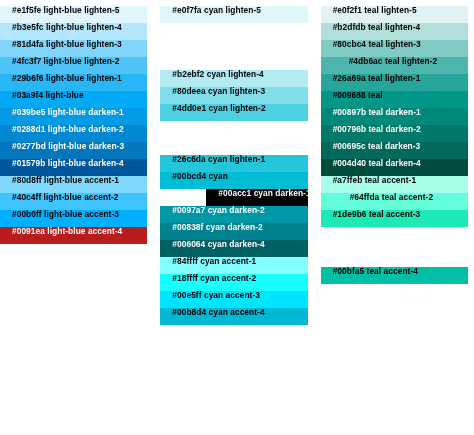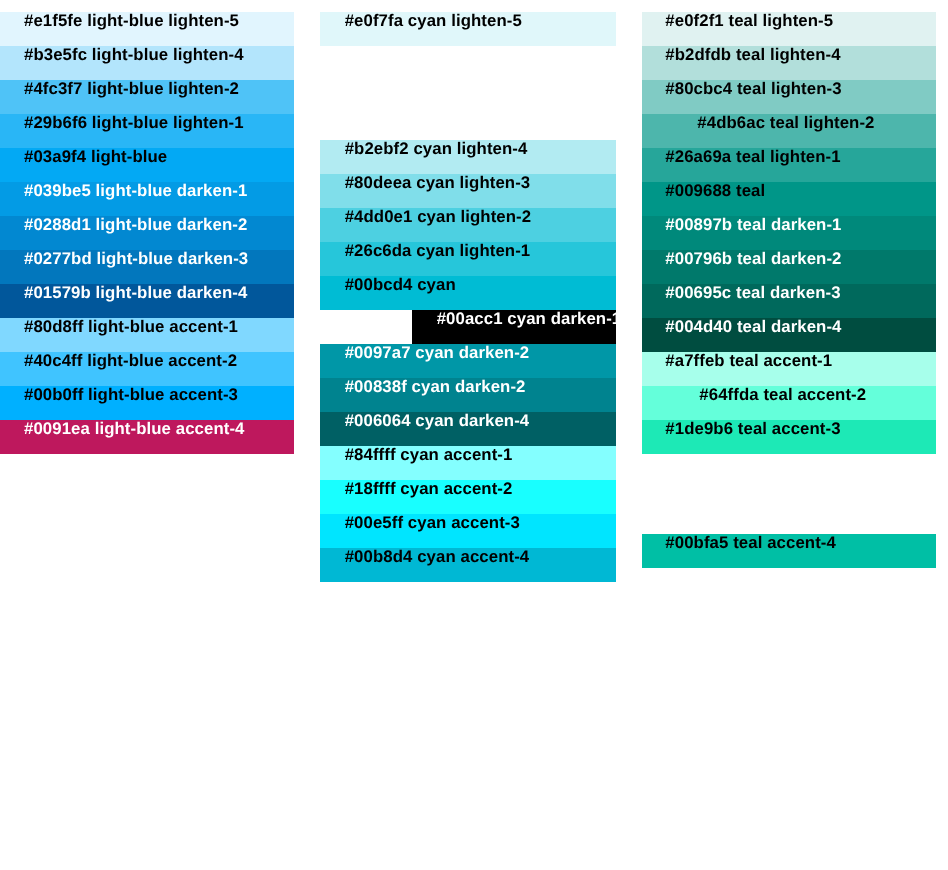--- a/index.html
+++ b/index.html
@@ -55,20 +55,23 @@
 <body>
 
 <div class="palette-board">
     <div class="palette-column">
       <div class="swatch on-light" style="background-color: rgb(225, 245, 254);">
         <span class="swatch-label">#e1f5fe light-blue lighten-5</span>
       </div>
       <div class="swatch on-light" style="background-color: rgb(179, 229, 252);">
         <span class="swatch-label">#b3e5fc light-blue lighten-4</span>
       </div>
+      <div class="swatch on-light" style="background-color: rgb(129, 212, 250);">
+        <span class="swatch-label">#81d4fa light-blue lighten-3</span>
+      </div>
       <div class="swatch on-light" style="background-color: rgb(79, 195, 247);">
         <span class="swatch-label">#4fc3f7 light-blue lighten-2</span>
       </div>
       <div class="swatch on-light" style="background-color: rgb(41, 182, 246);">
         <span class="swatch-label">#29b6f6 light-blue lighten-1</span>
       </div>
       <div class="swatch on-light" style="background-color: rgb(3, 169, 244);">
         <span class="swatch-label">#03a9f4 light-blue</span>
       </div>
       <div class="swatch on-dark" style="background-color: rgb(3, 155, 229);">
@@ -85,38 +88,38 @@
       </div>
       <div class="swatch on-light" style="background-color: rgb(128, 216, 255);">
         <span class="swatch-label">#80d8ff light-blue accent-1</span>
       </div>
       <div class="swatch on-light" style="background-color: rgb(64, 196, 255);">
         <span class="swatch-label">#40c4ff light-blue accent-2</span>
       </div>
       <div class="swatch on-light" style="background-color: rgb(0, 176, 255);">
         <span class="swatch-label">#00b0ff light-blue accent-3</span>
       </div>
-      <div class="swatch on-dark" style="background-color: #be185d;">
+      <div class="swatch on-dark" style="background-color: #b91c1c;">
         <span class="swatch-label">#0091ea light-blue accent-4</span>
       </div>
     </div>
     <div class="palette-column">
       <div class="swatch on-light" style="background-color: rgb(224, 247, 250);">
         <span class="swatch-label">#e0f7fa cyan lighten-5</span>
       </div>
       <div class="swatch on-light" style="background-color: rgb(178, 235, 242); margin-top: 47px;">
         <span class="swatch-label">#b2ebf2 cyan lighten-4</span>
       </div>
       <div class="swatch on-light" style="background-color: rgb(128, 222, 234);">
         <span class="swatch-label">#80deea cyan lighten-3</span>
       </div>
       <div class="swatch on-light" style="background-color: rgb(77, 208, 225);">
         <span class="swatch-label">#4dd0e1 cyan lighten-2</span>
       </div>
-      <div class="swatch on-light" style="background-color: rgb(38, 198, 218);">
+      <div class="swatch on-light" style="background-color: rgb(38, 198, 218); margin-top: 34px;">
         <span class="swatch-label">#26c6da cyan lighten-1</span>
       </div>
       <div class="swatch on-light" style="background-color: rgb(0, 188, 212);">
         <span class="swatch-label">#00bcd4 cyan</span>
       </div>
       <div class="swatch on-dark" style="background-color: #000000; margin-left: 46px;">
         <span class="swatch-label">#00acc1 cyan darken-1</span>
       </div>
       <div class="swatch on-dark" style="background-color: rgb(0, 151, 167);">
         <span class="swatch-label">#0097a7 cyan darken-2</span>

